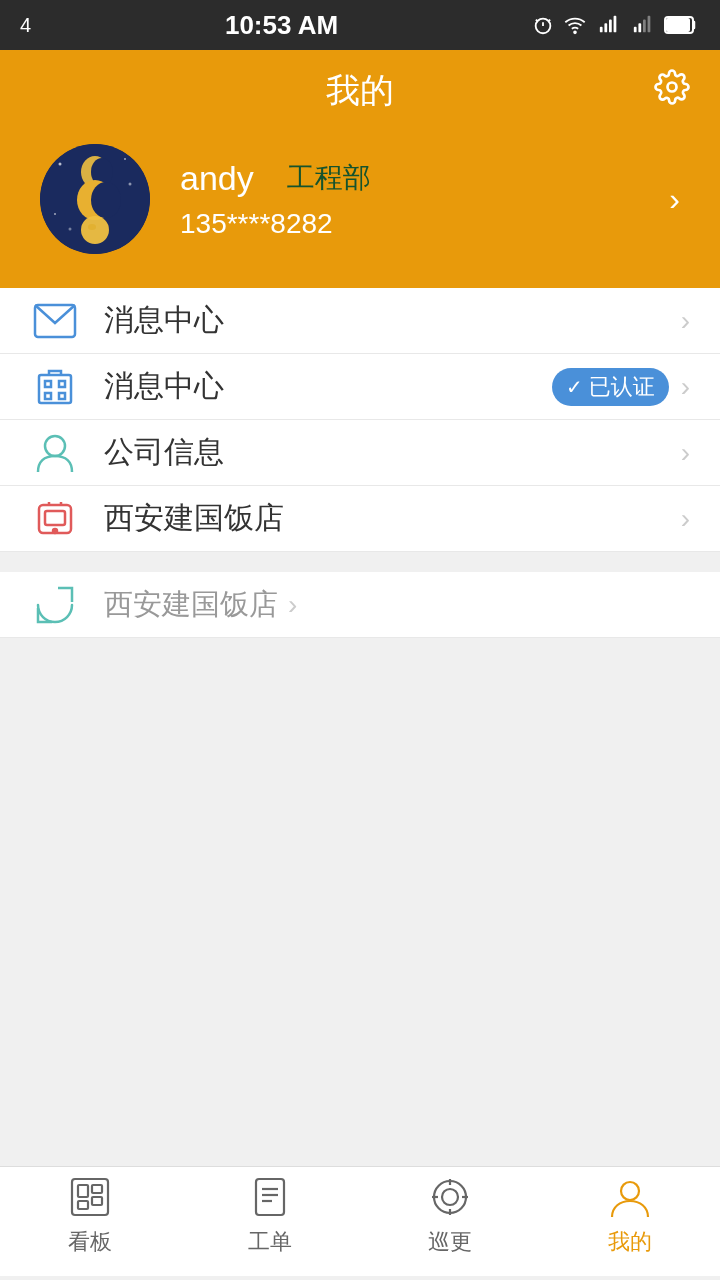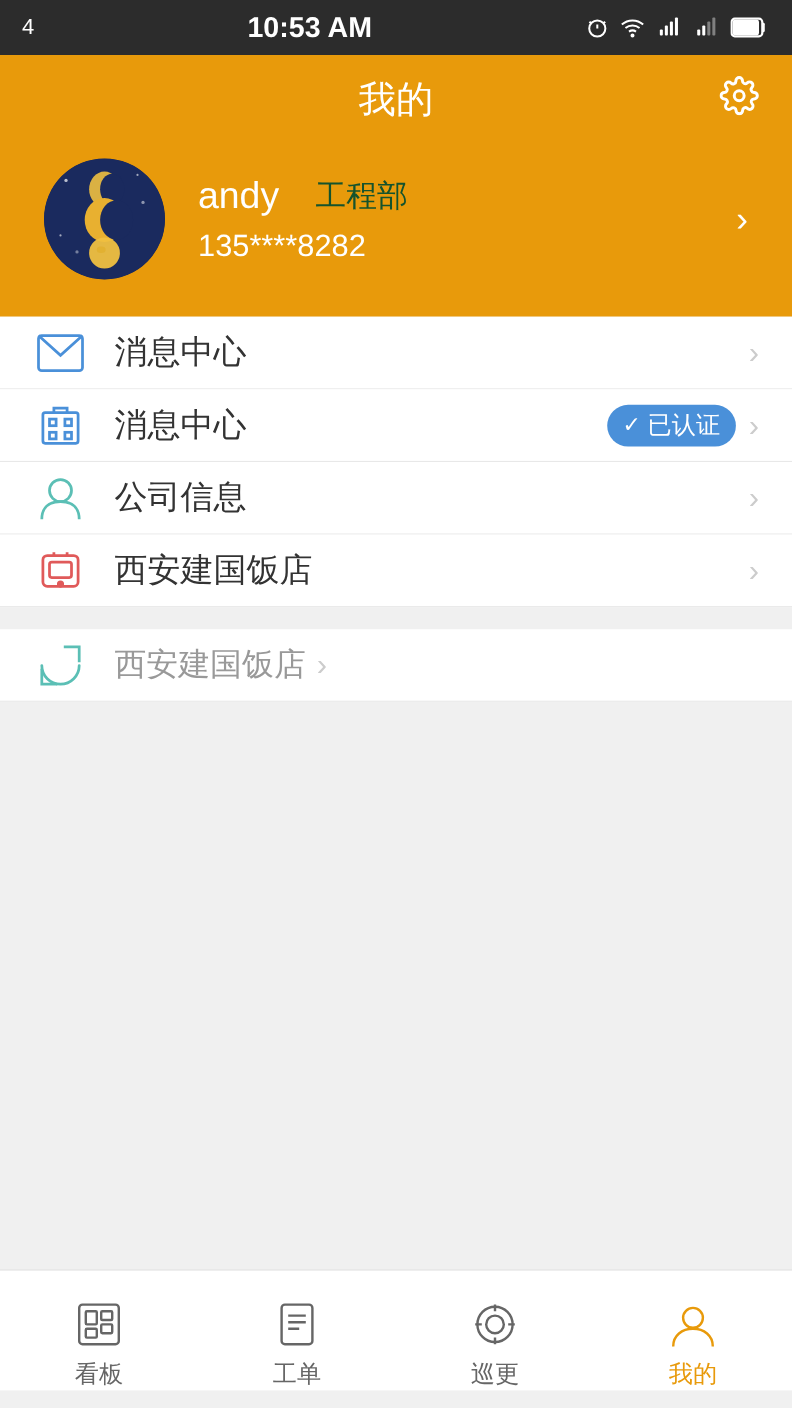--- a/index.html
+++ b/index.html
@@ -168,28 +168,28 @@
 
     
     .content-area {
       background: #f0f0f0;
       flex: 1;
     }
 
     
     .tab-bar {
       position: absolute;
-      bottom: 16px;
+      bottom: 4px;
       left: 0;
       width: 720px;
       height: 110px;
       background: white;
       border-top: 1px solid #ddd;
       display: flex;
-      align-items: flex-end;
+      align-items: flex-start;
     }
     .tab-item {
       flex: 1;
       display: flex;
       flex-direction: column;
       align-items: center;
       justify-content: center;
       cursor: pointer;
       gap: 6px;
       padding-top: 6px;

